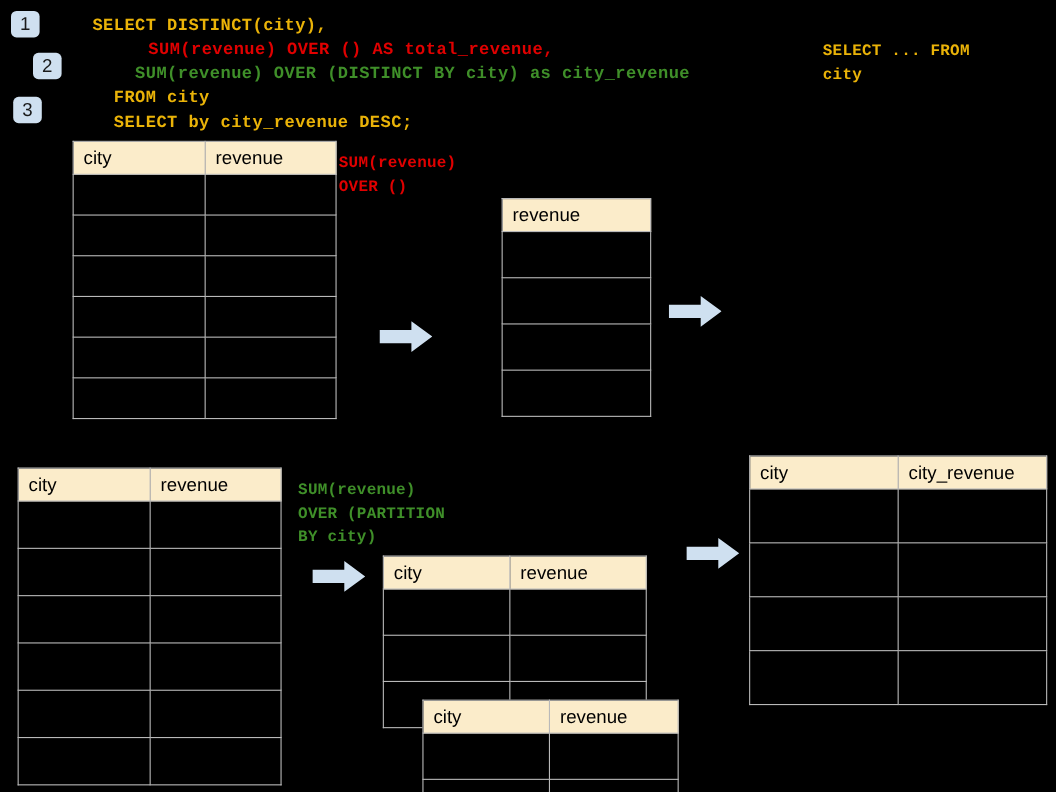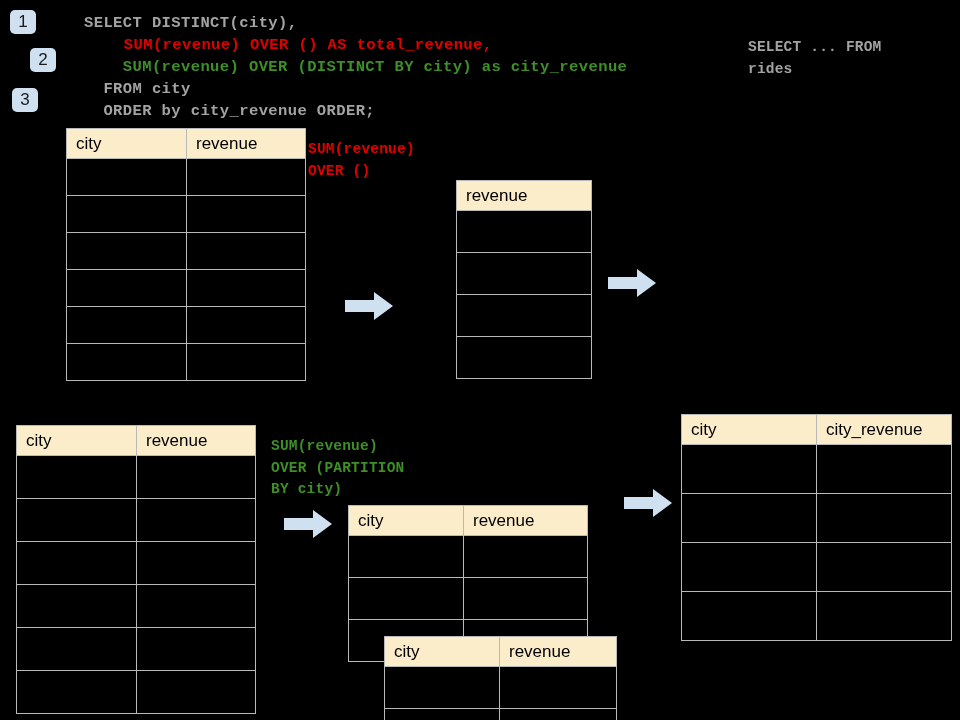--- a/index.html
+++ b/index.html
@@ -33,21 +33,21 @@
   
   .sql {
     position: absolute;
     font-family: "Liberation Mono", monospace;
     font-size: 15.5px;
     font-weight: bold;
     letter-spacing: 0.4px;
     white-space: pre;
     line-height: 21.5px;
   }
-  .c-purple { color: #a3a3a3; }
+  .c-purple { color: #eab308; }
   .c-red    { color: #e00000; }
   .c-green  { color: #3f8f29; }
 
   
   .annot {
     position: absolute;
     font-family: "Liberation Mono", monospace;
     font-size: 14.5px;
     font-weight: bold;
     white-space: pre;
@@ -90,28 +90,28 @@
 <body>
 
 <div id="canvas">
   <div id="badges-layer">
       <div class="badge" style="left: 10px; top: 10px;">1</div>
       <div class="badge" style="left: 30px; top: 48px;">2</div>
       <div class="badge" style="left: 12px; top: 88px;">3</div>
     </div>
   <div id="sql-layer">
       <div class="sql c-purple" style="left: 84px; top: 13px;">SELECT DISTINCT(city),</div>
-      <div class="sql c-red" style="left: 85px; top: 35px; text-align: right;">    SUM(revenue) OVER () AS total_revenue,</div>
+      <div class="sql c-red" style="left: 96px; top: 35px; text-align: right;">    SUM(revenue) OVER () AS total_revenue,</div>
       <div class="sql c-green" style="left: 84px; top: 57px;">    SUM(revenue) OVER (DISTINCT BY city) as city_revenue</div>
       <div class="sql c-purple" style="left: 84px; top: 79px;">  FROM city</div>
-      <div class="sql c-purple" style="left: 84px; top: 101px;">  ORDER by city_revenue ORDER;</div>
+      <div class="sql c-purple" style="left: 84px; top: 101px;">  SELECT by city_revenue DESC;</div>
     </div>
   <div id="annot-layer">
       <div class="annot c-purple" style="left: 748px; top: 37px;">SELECT ... FROM
-rides</div>
+city</div>
       <div class="annot c-red" style="left: 308px; top: 139px;">SUM(revenue)
 OVER ()</div>
       <div class="annot c-green" style="left: 271px; top: 436px;">SUM(revenue)
 OVER (PARTITION
 BY city)</div>
     </div>
   <div id="tables-layer">
       <table class="tbl" style="left: 66px; top: 128px; width: 239px;">
         <thead>
           <tr>

